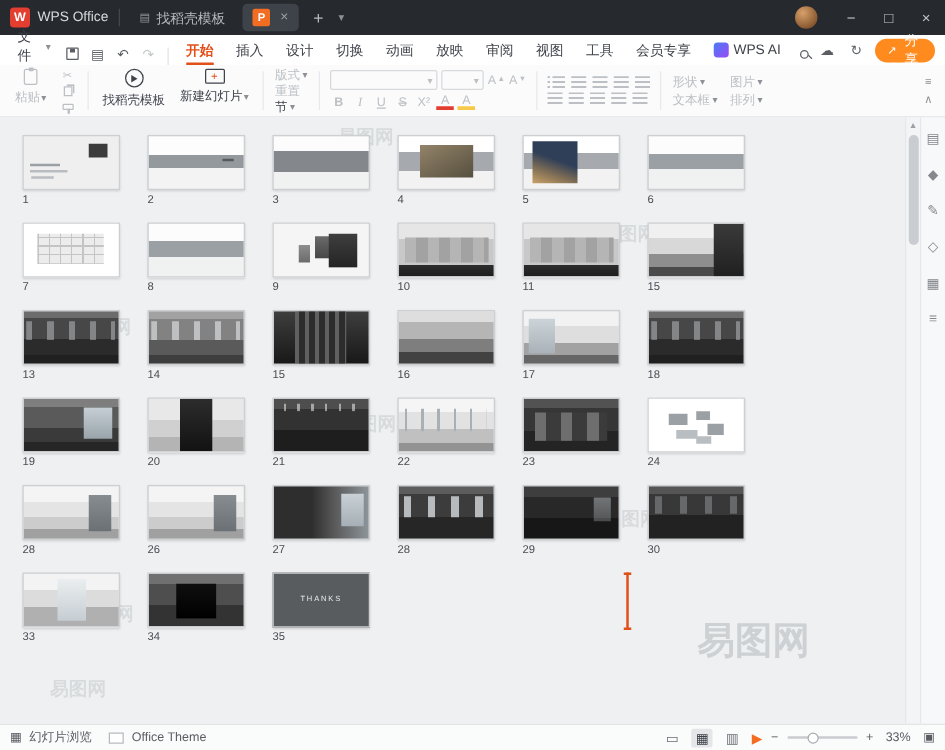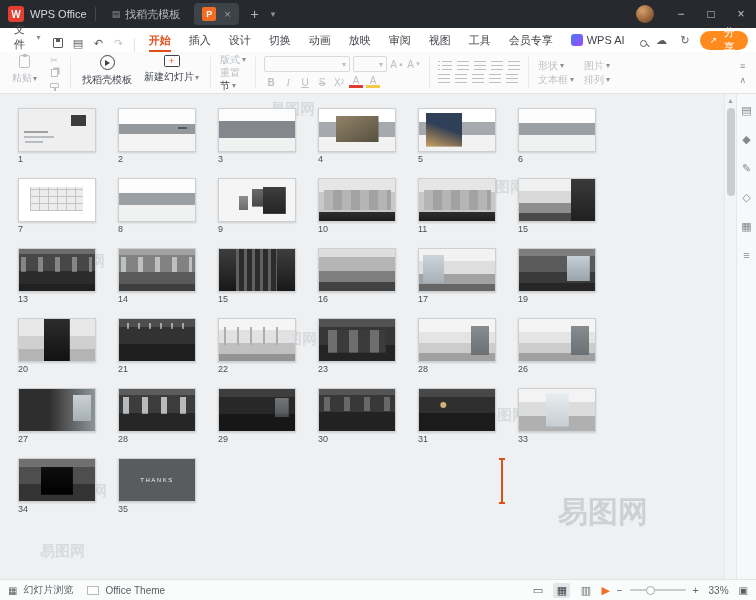--- a/index.html
+++ b/index.html
@@ -401,40 +401,48 @@
           </div>
           <div class="slide-cell">
             <div class="slide-thumb k-int-mid"></div>
             <div class="slide-num">16</div>
           </div>
           <div class="slide-cell">
             <div class="slide-thumb k-int-window-left"></div>
             <div class="slide-num">17</div>
           </div>
           <div class="slide-cell">
+            <div class="slide-thumb k-wide-dark"></div>
+            <div class="slide-num">18</div>
+          </div>
+          <div class="slide-cell">
             <div class="slide-thumb k-lounge"></div>
             <div class="slide-num">19</div>
           </div>
           <div class="slide-cell">
             <div class="slide-thumb k-corridor-dark"></div>
             <div class="slide-num">20</div>
           </div>
           <div class="slide-cell">
             <div class="slide-thumb k-dark-ceiling"></div>
             <div class="slide-num">21</div>
           </div>
           <div class="slide-cell">
             <div class="slide-thumb k-bright-room"></div>
             <div class="slide-num">22</div>
           </div>
           <div class="slide-cell">
             <div class="slide-thumb k-dark-doors"></div>
             <div class="slide-num">23</div>
           </div>
           <div class="slide-cell">
+            <div class="slide-thumb k-plan-icons"></div>
+            <div class="slide-num">24</div>
+          </div>
+          <div class="slide-cell">
             <div class="slide-thumb k-pantry"></div>
             <div class="slide-num">28</div>
           </div>
           <div class="slide-cell">
             <div class="slide-thumb k-pantry"></div>
             <div class="slide-num">26</div>
           </div>
           <div class="slide-cell">
             <div class="slide-thumb k-int-window-right"></div>
             <div class="slide-num">27</div>
@@ -443,24 +451,20 @@
             <div class="slide-thumb k-gym"></div>
             <div class="slide-num">28</div>
           </div>
           <div class="slide-cell">
             <div class="slide-thumb k-gym-dark"></div>
             <div class="slide-num">29</div>
           </div>
           <div class="slide-cell">
             <div class="slide-thumb k-wide-dark2"></div>
             <div class="slide-num">30</div>
-          </div>
-          <div class="slide-cell">
-            <div class="slide-thumb k-dark-pendant"></div>
-            <div class="slide-num">31</div>
           </div>
           <div class="slide-cell">
             <div class="slide-thumb k-corridor-light"></div>
             <div class="slide-num">33</div>
           </div>
           <div class="slide-cell">
             <div class="slide-thumb k-dark-center"></div>
             <div class="slide-num">34</div>
           </div>
           <div class="slide-cell">

